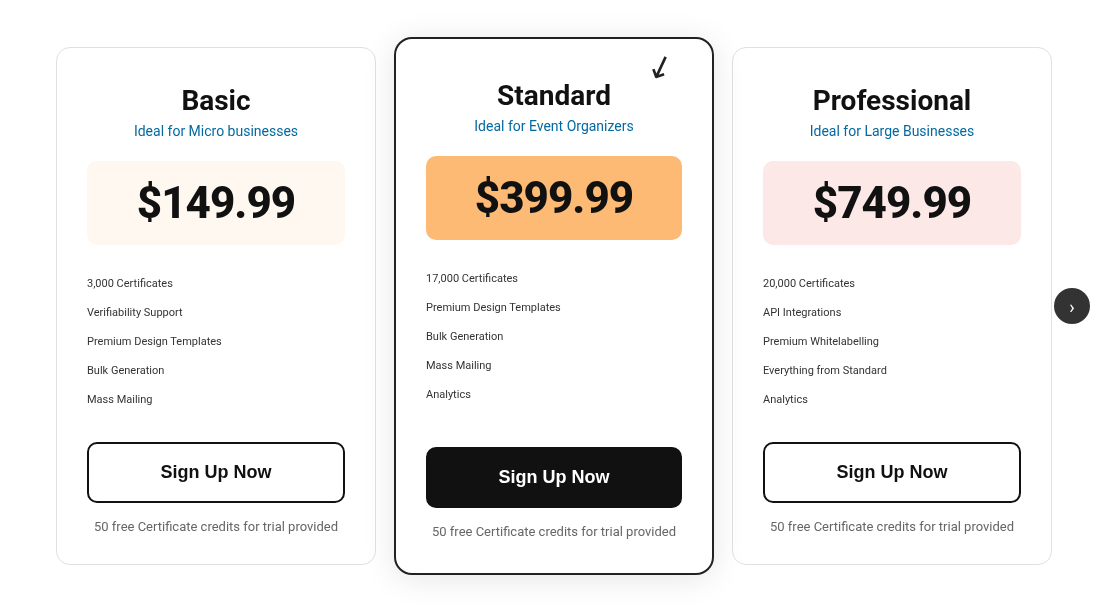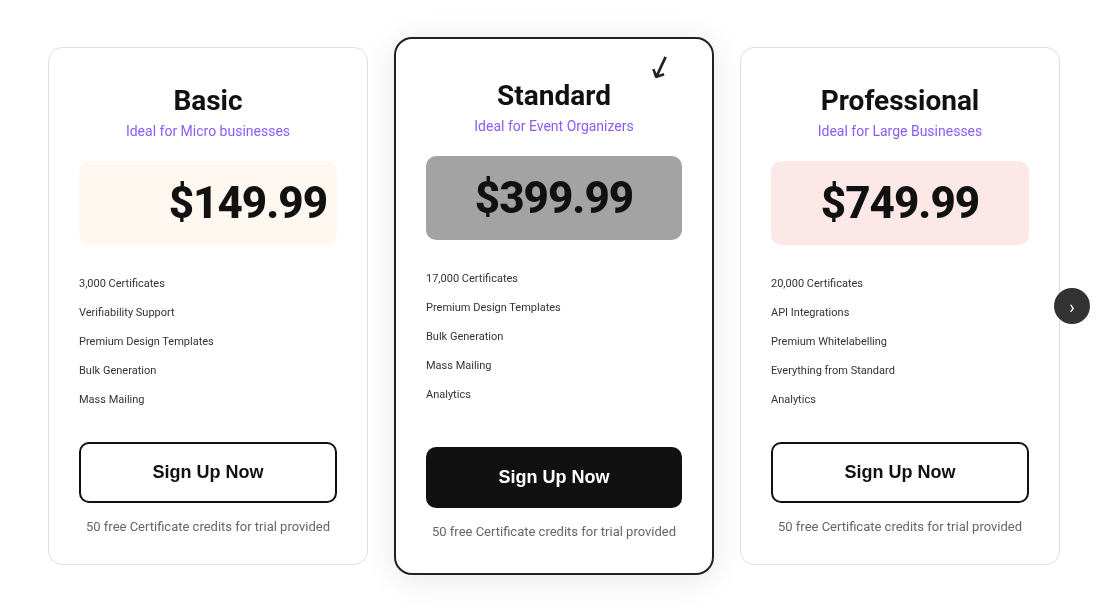--- a/index.html
+++ b/index.html
@@ -17,21 +17,21 @@
       min-height: 612px;
       width: 1108px;
       overflow: hidden;
     }
 
     .pricing-container {
       display: flex;
       flex-direction: row;
       align-items: stretch;
       justify-content: center;
-      gap: 16px;
+      gap: 8px;
       width: 1108px;
       padding: 20px 30px;
       position: relative;
     }
 
     .pricing-card {
       background: #ffffff;
       border: 1.5px solid #e0e0e0;
       border-radius: 14px;
       padding: 36px 30px 28px 30px;
@@ -57,41 +57,40 @@
       font-size: 28px;
       font-weight: 700;
       color: #111111;
       text-align: center;
       width: 100%;
       margin-bottom: 6px;
     }
 
     .card-subtitle {
       font-size: 14px;
-      color: #8b5cf6;
+      color: #0369a1;
       text-align: center;
       width: 100%;
       margin-bottom: 22px;
     }
 
     .price-box {
       width: 100%;
       border-radius: 10px;
       padding: 16px 10px;
       text-align: center;
       margin-bottom: 24px;
     }
 
     .price-box.basic {
       background: #fff8f0;
-      text-align: right;
     }
 
     .price-box.standard {
-      background: #a3a3a3;
+      background: #fdba74;
     }
 
     .price-box.professional {
       background: #fde8e8;
     }
 
     .price-value {
       font-size: 44px;
       font-weight: 800;
       color: #111111;

